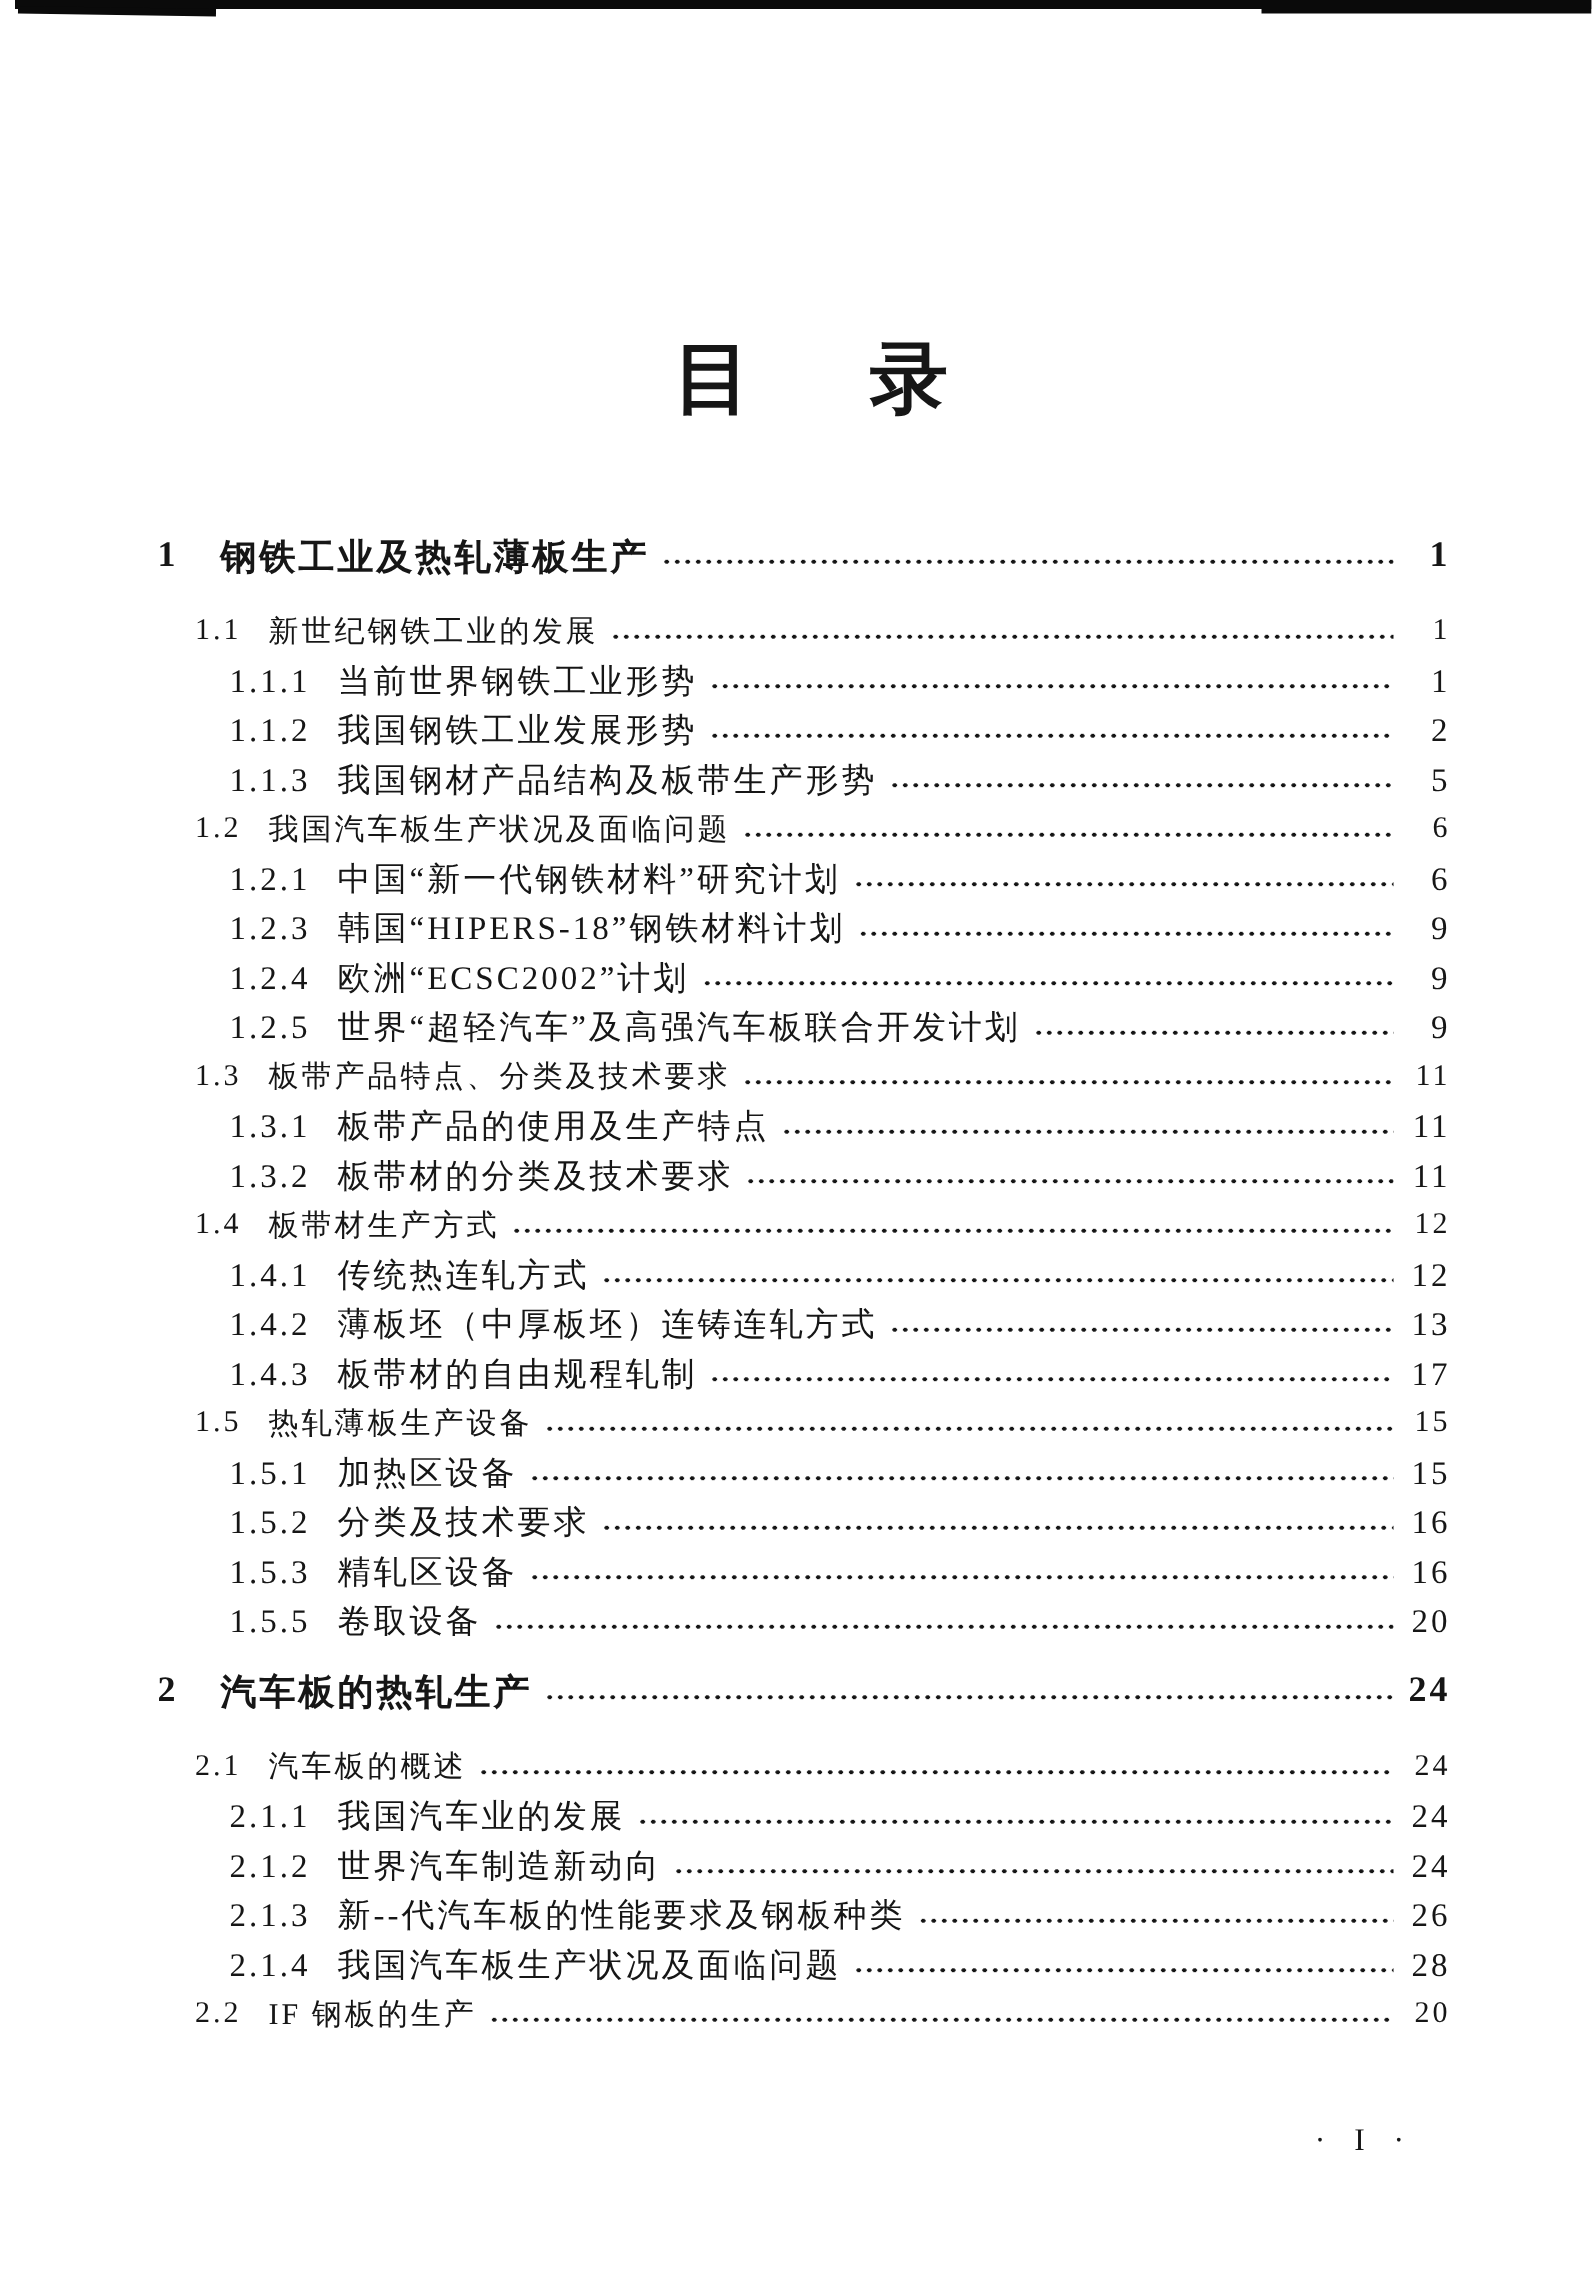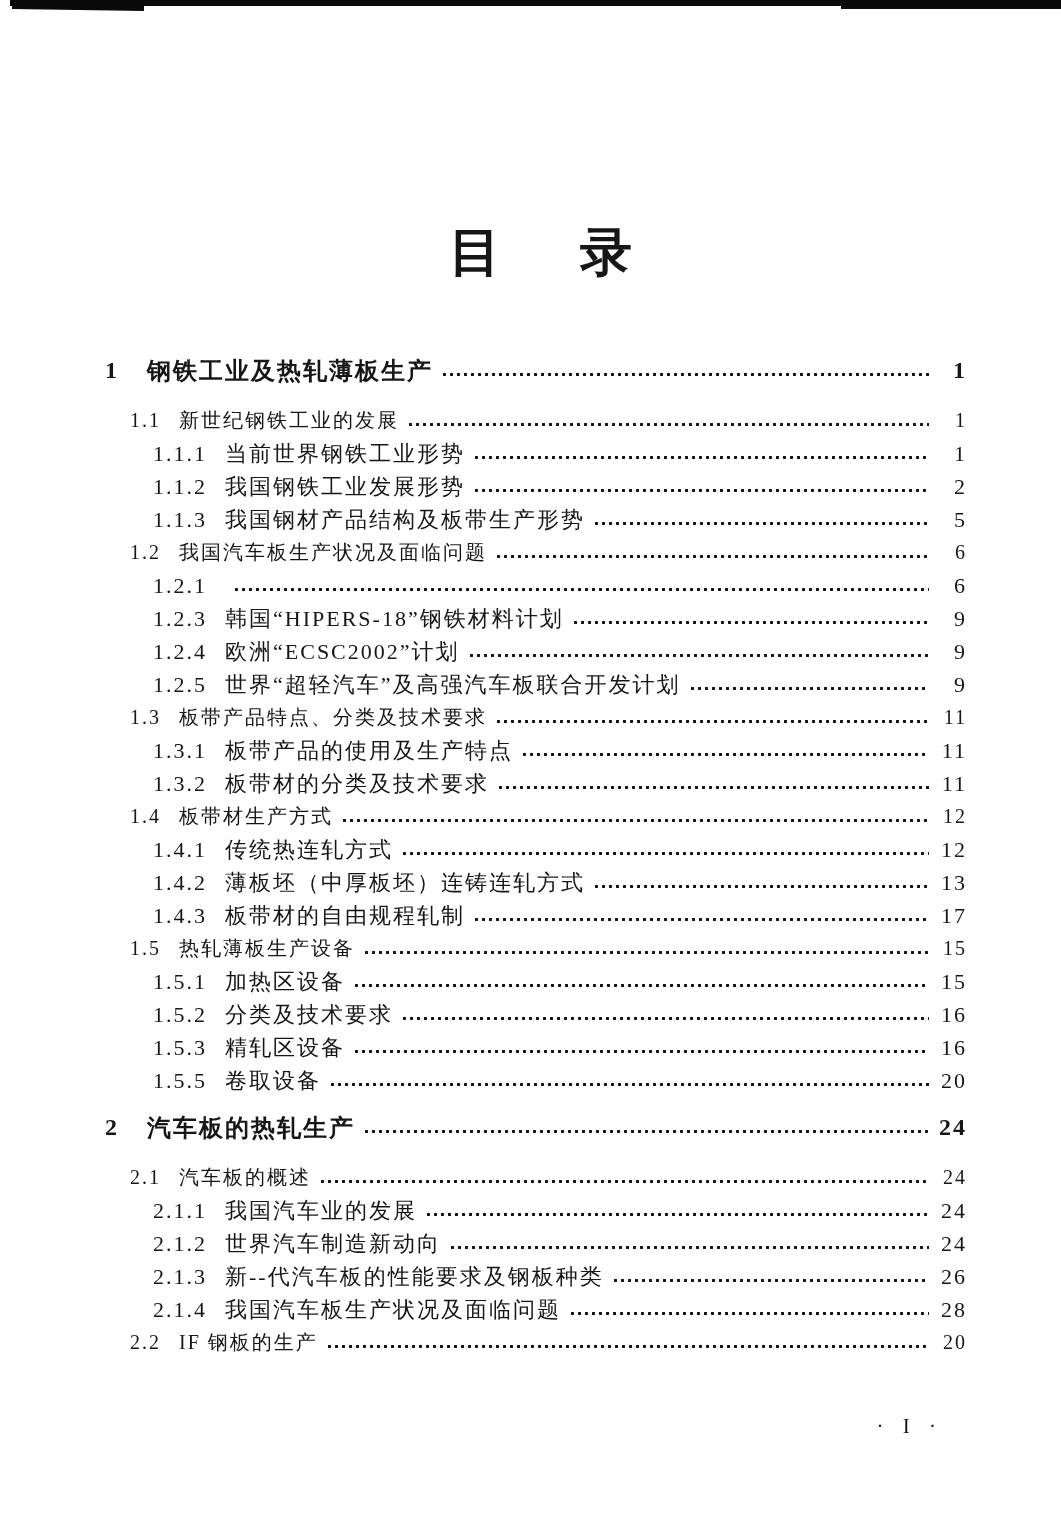--- a/index.html
+++ b/index.html
@@ -100,20 +100,21 @@
       <span class="pageno">5</span>
     </div>
     <div class="toc-row level-2">
       <span class="num">1.2</span>
       <span class="title">我国汽车板生产状况及面临问题</span>
       <span class="leader"></span>
       <span class="pageno">6</span>
     </div>
     <div class="toc-row level-3">
       <span class="num">1.2.1</span>
+      <span class="title">中国“新一代钢铁材料”研究计划</span>
       <span class="leader"></span>
       <span class="pageno">6</span>
     </div>
     <div class="toc-row level-3">
       <span class="num">1.2.3</span>
       <span class="title">韩国“HIPERS-18”钢铁材料计划</span>
       <span class="leader"></span>
       <span class="pageno">9</span>
     </div>
     <div class="toc-row level-3">

